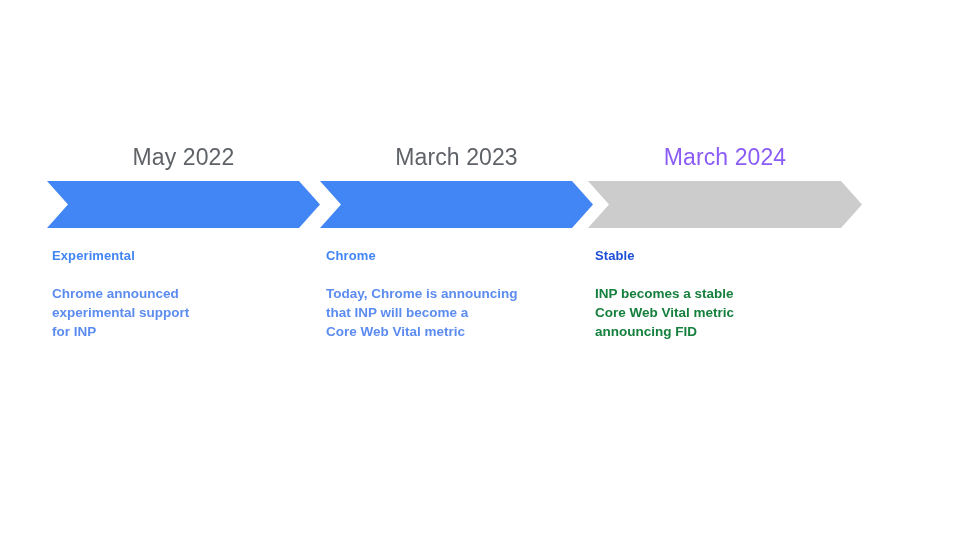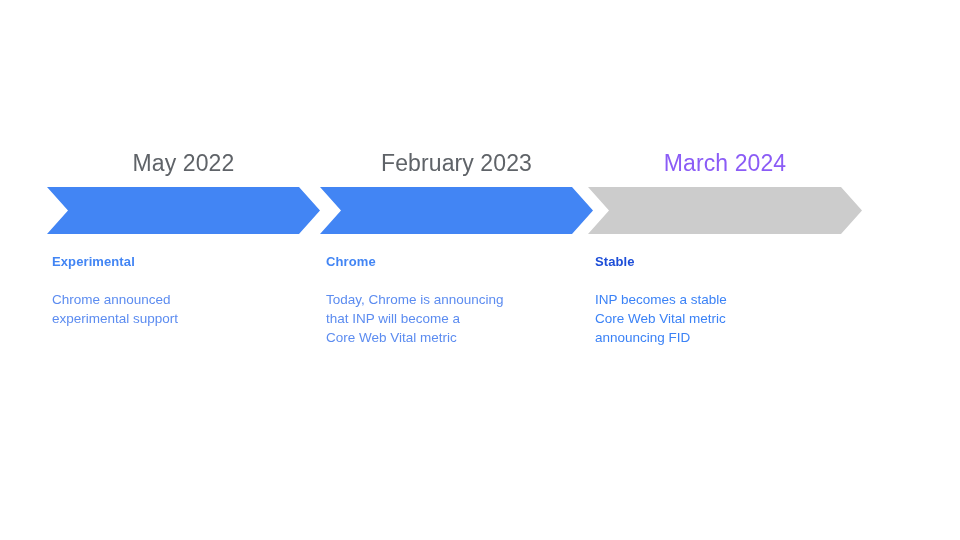--- a/index.html
+++ b/index.html
@@ -18,21 +18,21 @@
   #timeline {
     position: absolute;
     left: 0;
     top: 0;
     width: 960px;
     height: 540px;
   }
 
   .stage {
     position: absolute;
-    top: 146px;
+    top: 140px;
   }
 
   .stage-1 { left: 47px;  width: 273px; }
   .stage-2 { left: 320px; width: 273px; }
   .stage-3 { left: 588px; width: 274px; }
 
   .date {
     height: 34px;
     line-height: 34px;
     text-align: center;
@@ -61,25 +61,25 @@
     font-weight: 700;
     letter-spacing: 0.1px;
     white-space: nowrap;
   }
   .heading-active   { color: #4285f4; }
   .heading-inactive { color: #1d4ed8; }
 
   .desc {
     margin-top: 21px;
     font-size: 13.5px;
-    font-weight: 400;
+    font-weight: 700;
     line-height: 19px;
   }
   .desc-active   { color: #5c8cf0; }
-  .desc-inactive { color: #3b82f6; }
+  .desc-inactive { color: #15803d; }
 
   .desc-line { display: block; white-space: nowrap; }
 
   .stage-1 .heading, .stage-1 .desc { margin-left: 5px; }
   .stage-2 .heading, .stage-2 .desc { margin-left: 6px; }
   .stage-3 .heading, .stage-3 .desc { margin-left: 7px; }
 </style>
 </head>
 <body>
 
@@ -89,25 +89,26 @@
     <div class="date date-active">May 2022</div>
     <div class="arrow-wrap">
       <svg class="arrow-svg" viewBox="0 0 273 47" preserveAspectRatio="none">
         <path d="M0,0 L252,0 L273,23.5 L252,47 L0,47 L21,23.5 Z" fill="#4285F4"></path>
       </svg>
     </div>
     <div class="heading heading-active">Experimental</div>
     <div class="desc desc-active">
       <span class="desc-line">Chrome announced</span>
       <span class="desc-line">experimental support</span>
+      <span class="desc-line">for INP</span>
     </div>
   </div>
 
   <div class="stage stage-2">
-    <div class="date date-active">February 2023</div>
+    <div class="date date-active">March 2023</div>
     <div class="arrow-wrap">
       <svg class="arrow-svg" viewBox="0 0 273 47" preserveAspectRatio="none">
         <path d="M0,0 L252,0 L273,23.5 L252,47 L0,47 L21,23.5 Z" fill="#4285F4"></path>
       </svg>
     </div>
     <div class="heading heading-active">Chrome</div>
     <div class="desc desc-active">
       <span class="desc-line">Today, Chrome is announcing</span>
       <span class="desc-line">that INP will become a</span>
       <span class="desc-line">Core Web Vital metric</span>

